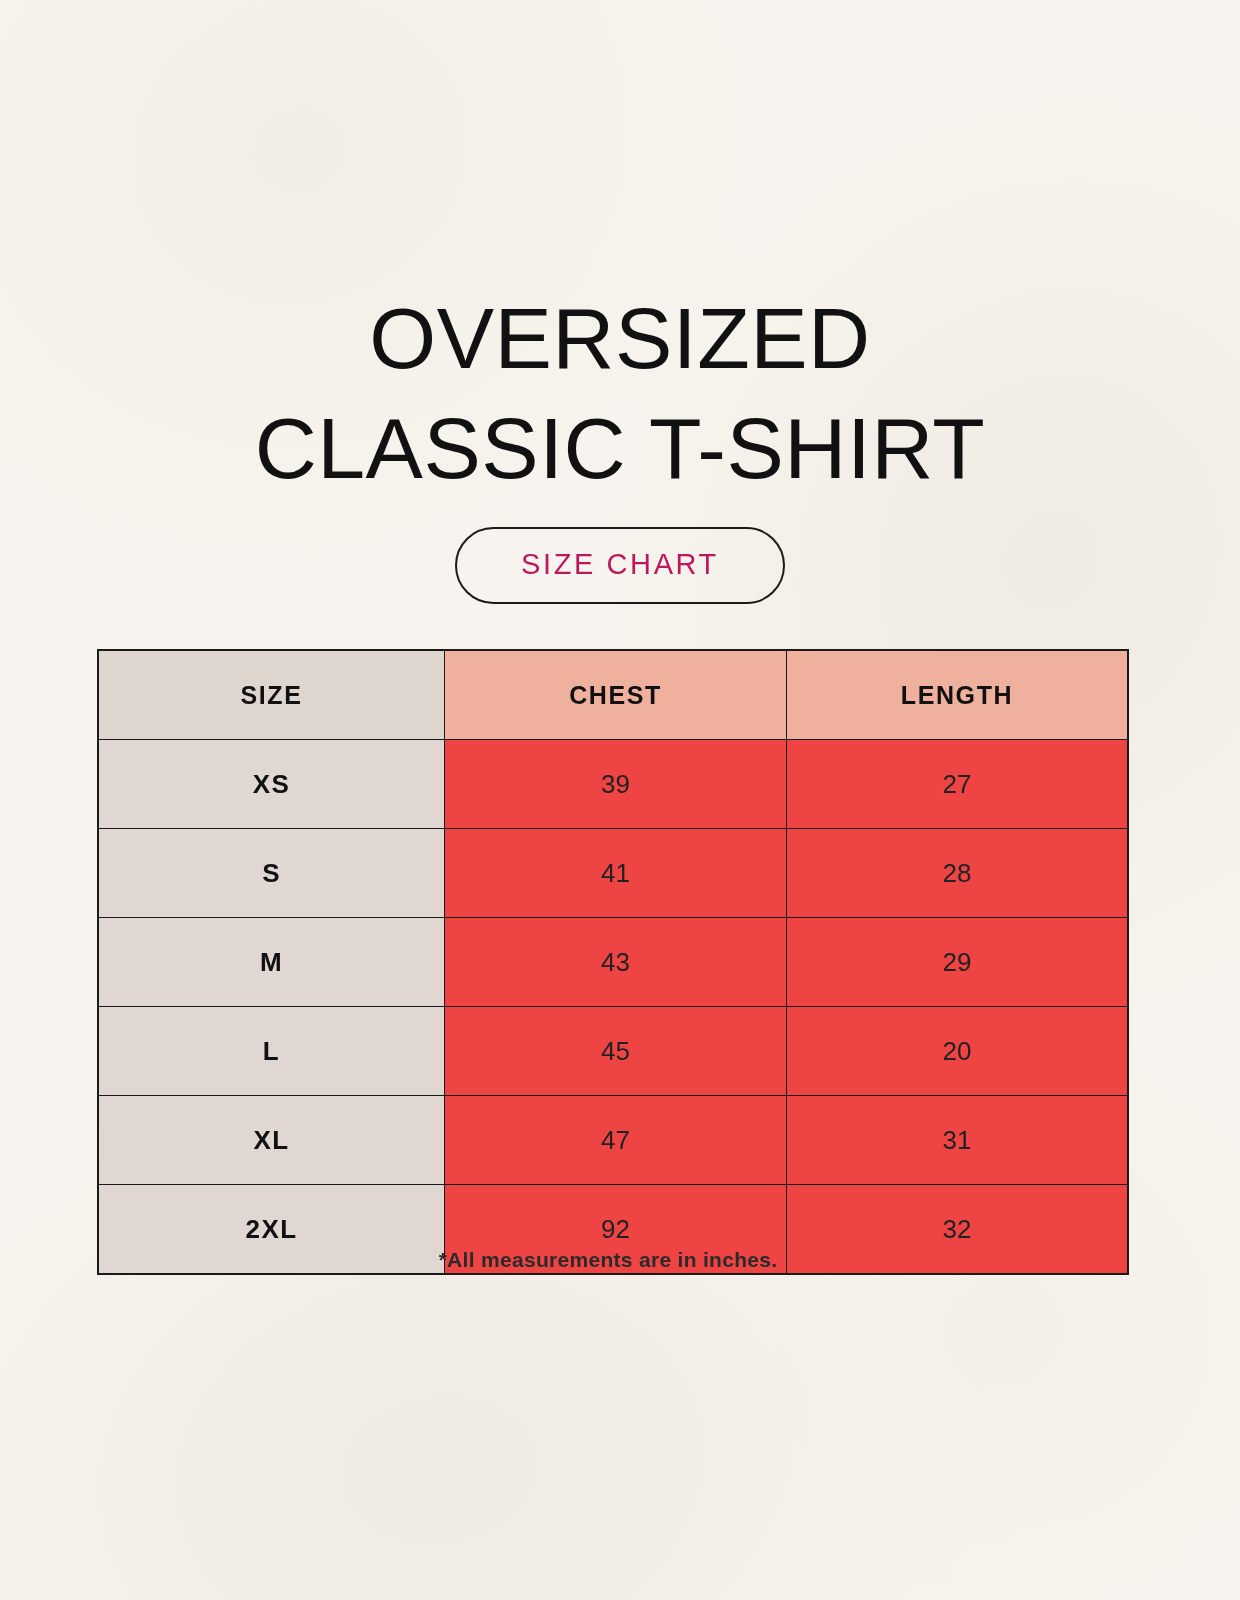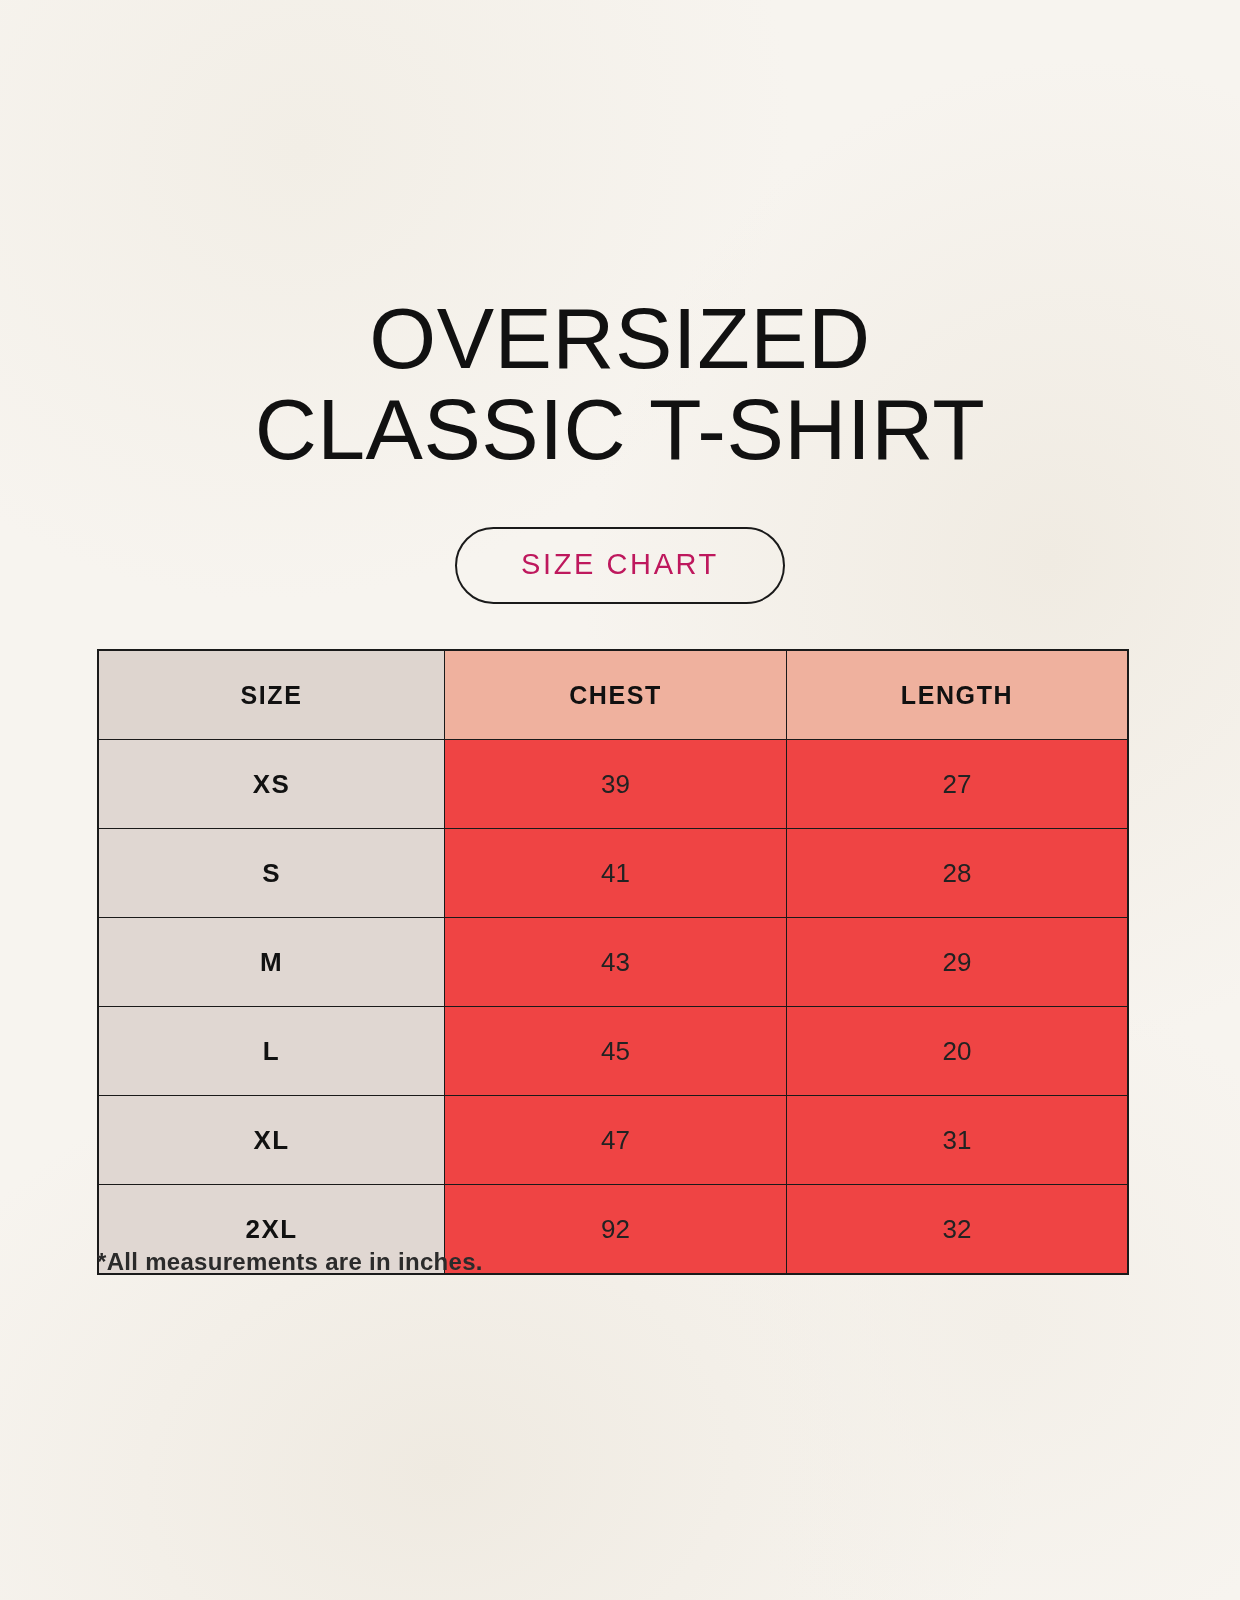--- a/index.html
+++ b/index.html
@@ -59,21 +59,21 @@
   }
   .title-line {
     font-size: 86px;
     line-height: 1.0;
     font-weight: 400;
     letter-spacing: 0.5px;
     color: #111111;
     white-space: nowrap;
   }
   .title-line-2 {
-    margin-top: 5px;
+    margin-top: 24px;
   }
 
   .badge-wrap {
     position: absolute;
     top: 527px;
     left: 0;
     width: 1240px;
     display: flex;
     justify-content: center;
   }
@@ -135,22 +135,22 @@
     font-size: 26px;
     font-weight: 400;
     color: #222222;
   }
 
   .footnote {
     position: absolute;
     top: 1248px;
     left: 97px;
     width: 1022px;
-    text-align: left;
-    font-size: 24px;
+    text-align: center;
+    font-size: 21px;
     font-weight: 600;
     letter-spacing: 0.3px;
     color: #2b2b2b;
   }
 </style>
 </head>
 <body>
 
 <div class="page">
 

